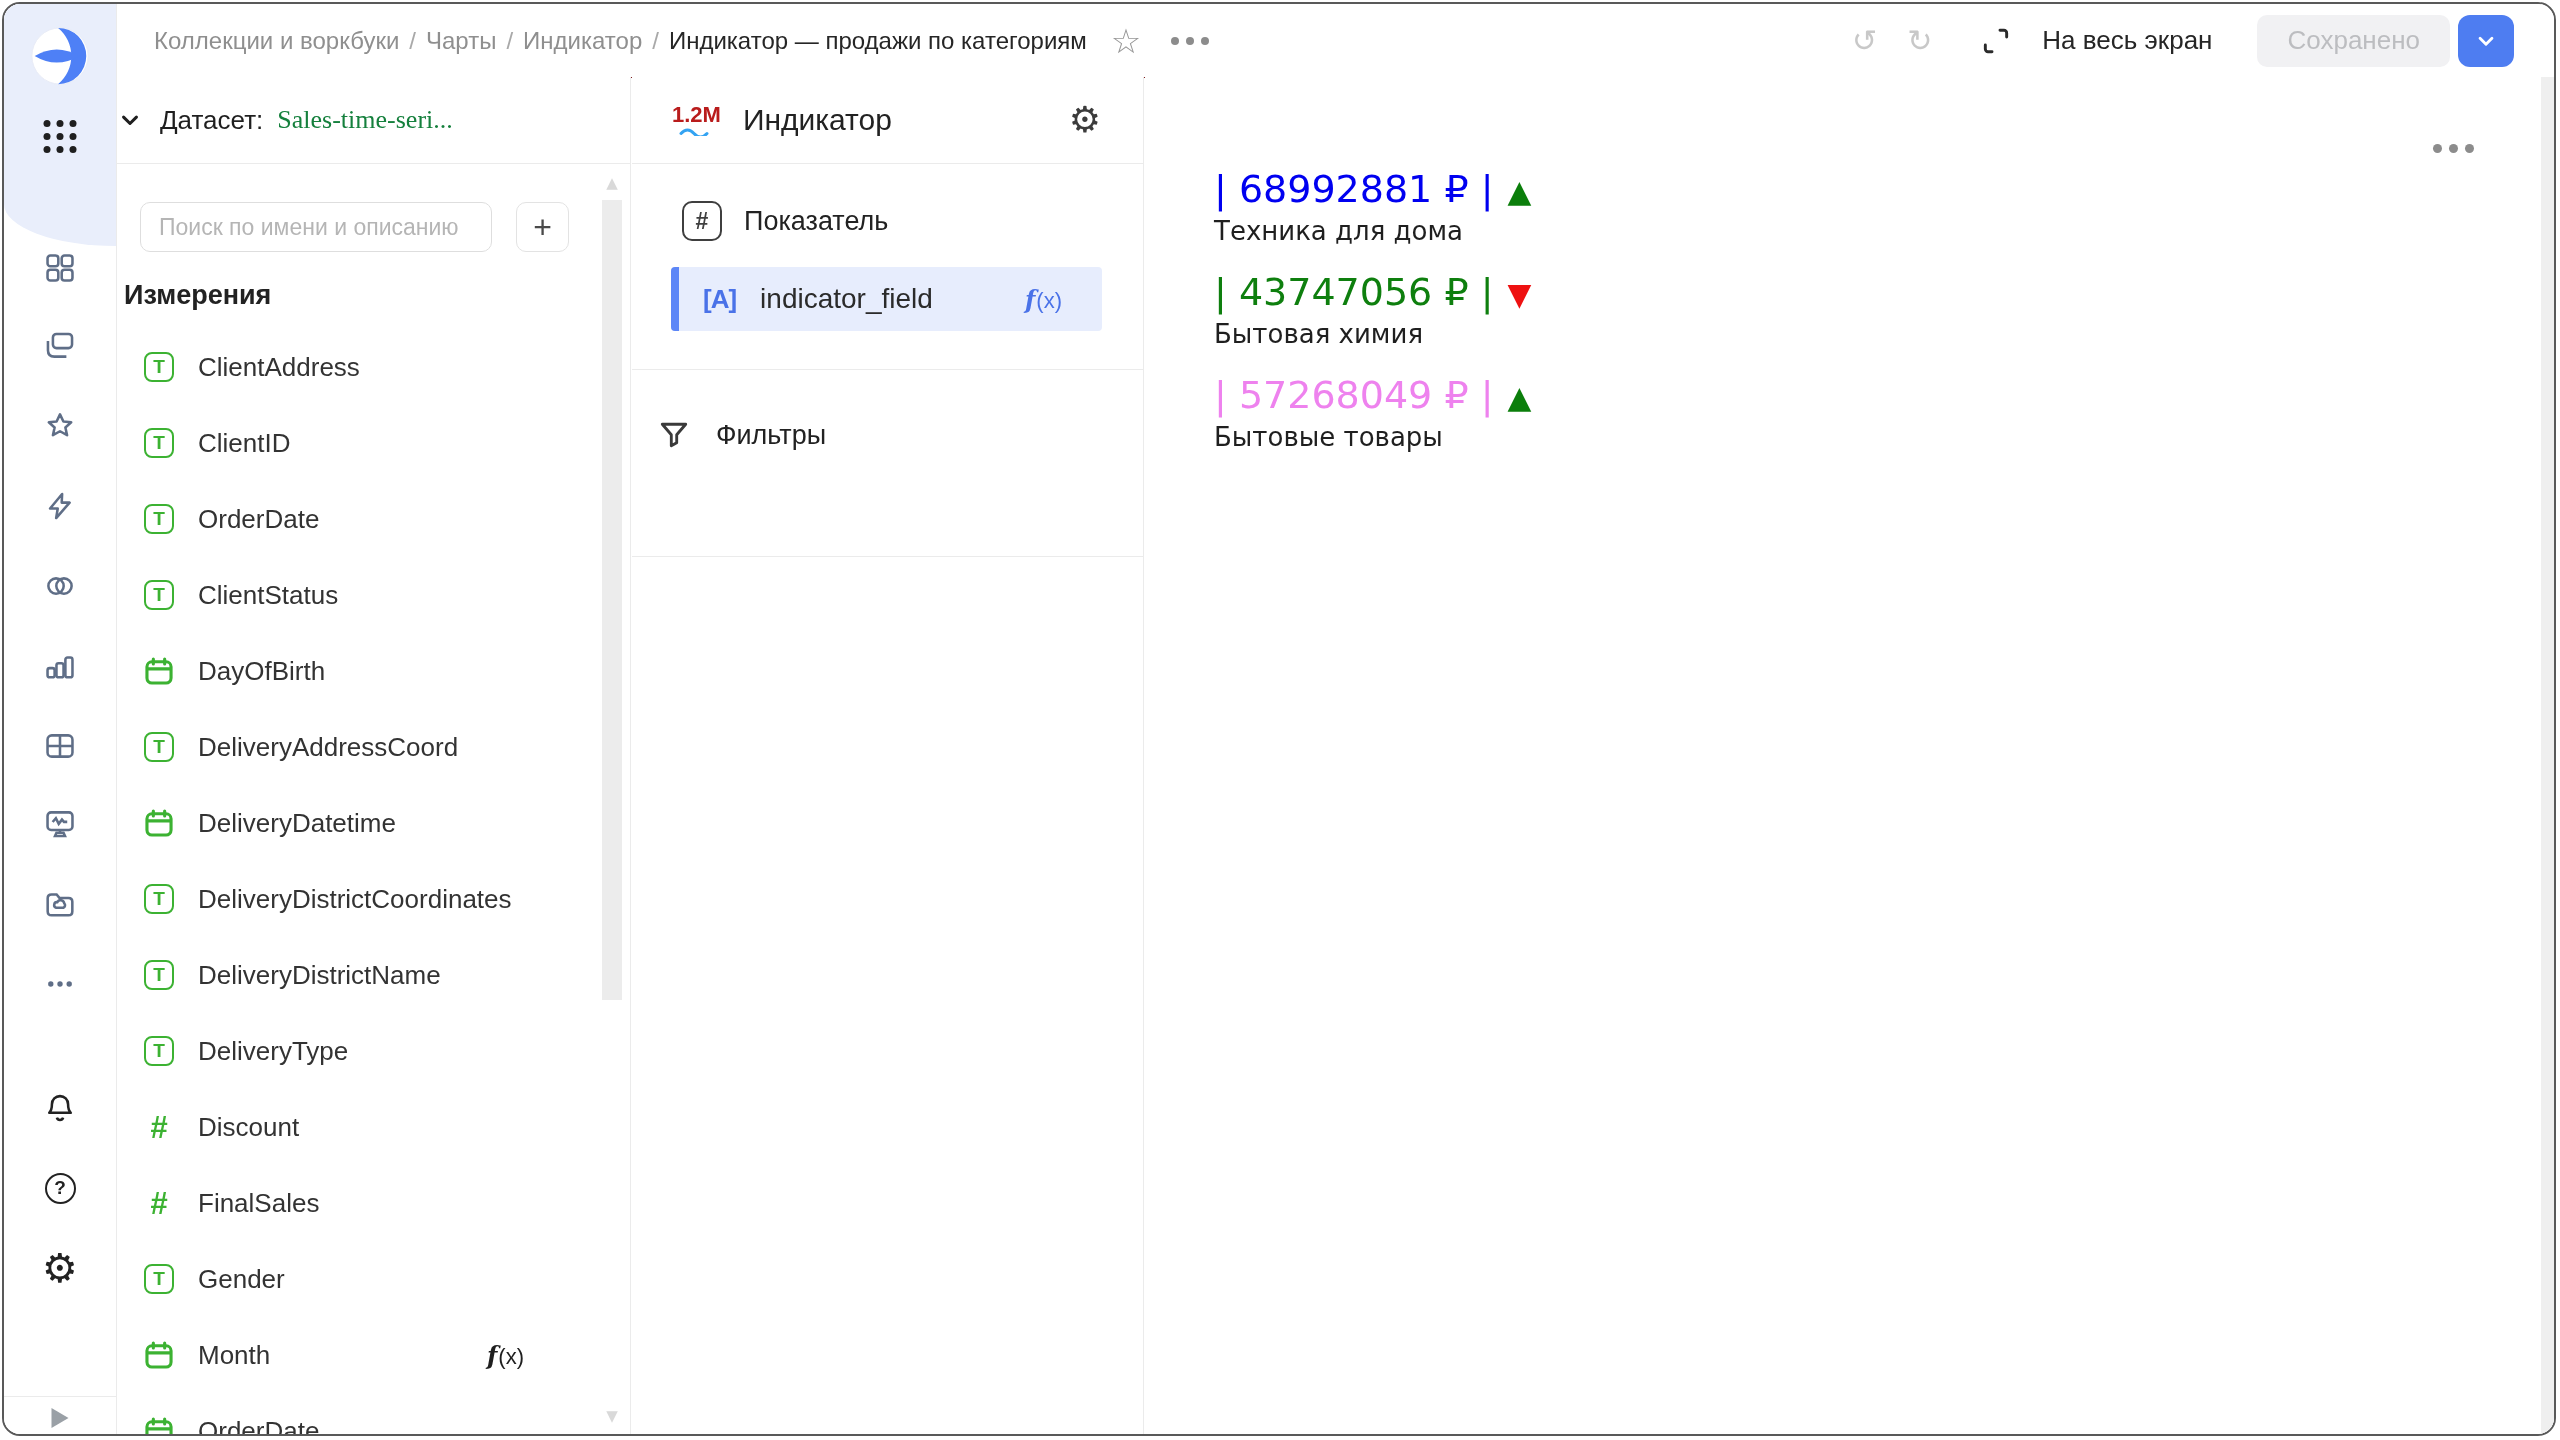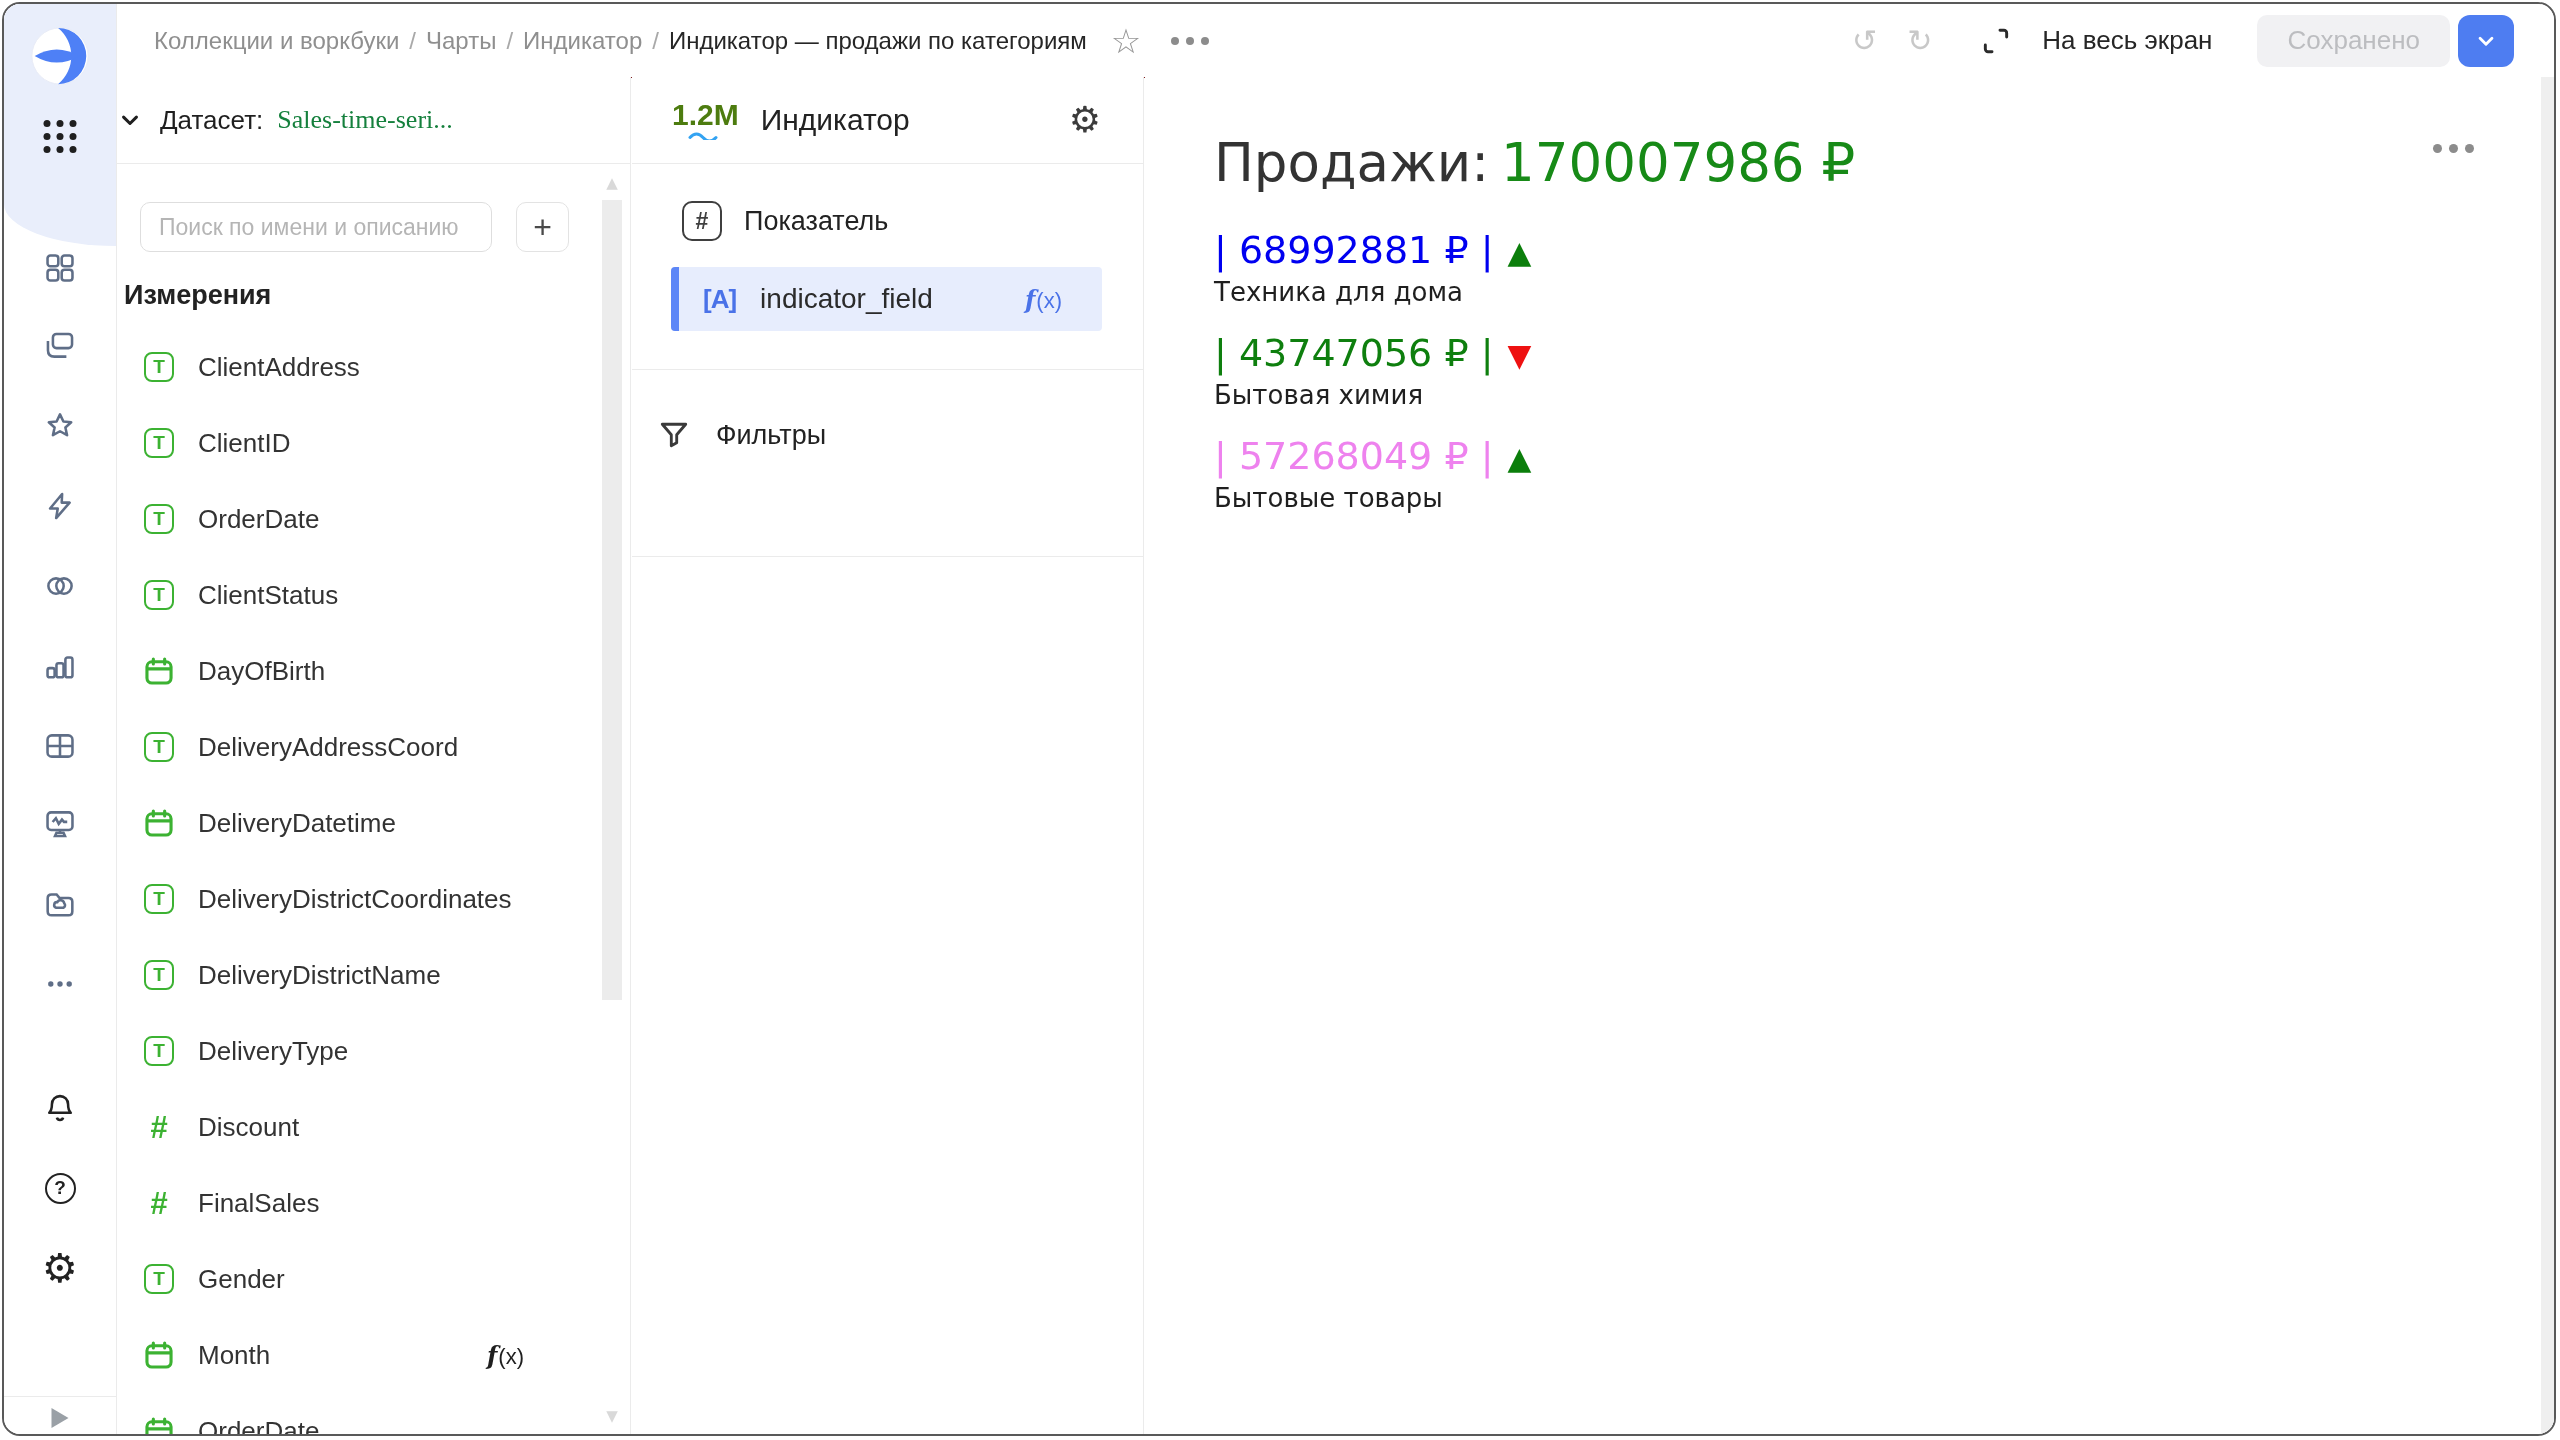--- a/index.html
+++ b/index.html
@@ -64,21 +64,21 @@
   .ds-scroll{position:absolute;right:7px;top:95px;bottom:0;width:22px;}
   .ds-scroll .arr{position:absolute;left:50%;transform:translateX(-50%);font-size:15px;color:#d9d9d9;line-height:1;font-family:"DejaVu Sans",sans-serif;}
   .ds-scroll .arr.up{top:4px;}
   .ds-scroll .arr.down{bottom:10px;}
   .ds-thumb{position:absolute;left:1px;top:28px;width:20px;height:800px;background:#ececec;}
 
   
   .panel-cfg{position:absolute;left:628px;top:73px;width:512px;bottom:0;background:#fff;border-right:1px solid #ebebeb;box-sizing:border-box;overflow:hidden;}
   .cfg-head{padding-left:40px;position:relative;}
   .badge-wrap{display:flex;flex-direction:column;align-items:center;}
-  .badge-txt{color:#4d7c0f;font-weight:700;font-size:30px;line-height:1;text-align:right;}
+  .badge-txt{color:#b91c1c;font-weight:700;font-size:22px;line-height:1;text-align:right;}
   .cfg-title{font-size:30px;color:#222;margin-left:22px;}
   .cfg-gear{position:absolute;right:42px;top:50%;transform:translateY(-50%);font-size:36px;color:#3c3c3c;line-height:1;font-family:"DejaVu Sans",sans-serif;}
   .row-measure{position:absolute;top:123px;left:0;right:0;height:42px;display:flex;align-items:center;padding-left:50px;}
   .hash-box{width:40px;height:40px;border:2.5px solid #3f3f3f;border-radius:10px;display:flex;align-items:center;justify-content:center;font-size:23px;font-weight:700;color:#3f3f3f;box-sizing:border-box;}
   .sec-label{font-size:27px;color:#222;margin-left:22px;}
   .pill{position:absolute;left:39px;top:190px;width:431px;height:64px;background:#e7edfd;border-radius:4px;display:flex;align-items:center;}
   .pill::before{content:'';position:absolute;left:0;top:0;bottom:0;width:8px;background:#5c86f7;border-radius:4px 0 0 4px;}
   .pill-a{margin-left:32px;color:#4a72e8;font-size:26px;font-weight:600;letter-spacing:-1px;}
   .pill-name{margin-left:24px;font-size:28px;color:#2b2b2b;}
   .pill .fx{position:absolute;right:40px;color:#4a72e8;}
@@ -415,23 +415,20 @@
     <div class="divider" style="top:479px"></div>
   </div>
 
   <div class="canvas">
     <div class="cv-dots">
         <i></i>
         <i></i>
         <i></i>
       </div>
     <div class="canvas-content">
-      <div class="cv-title">
-        <span class="pfx">Продажи:</span><span class="val" id="title-val" style="color: rgb(23, 138, 23);">170007986 ₽</span>
-      </div>
       <div class="cv-indicators">
 
       <div class="ind-block">
             <div class="ind-value">
               <span style="color: rgb(0, 0, 240);">| 68992881 ₽ |</span><span class="ind-tri" style="color: rgb(11, 126, 11);">▲</span>
             </div>
             <div class="ind-label">Техника для дома</div>
           </div>
           <div class="ind-block">
             <div class="ind-value">

